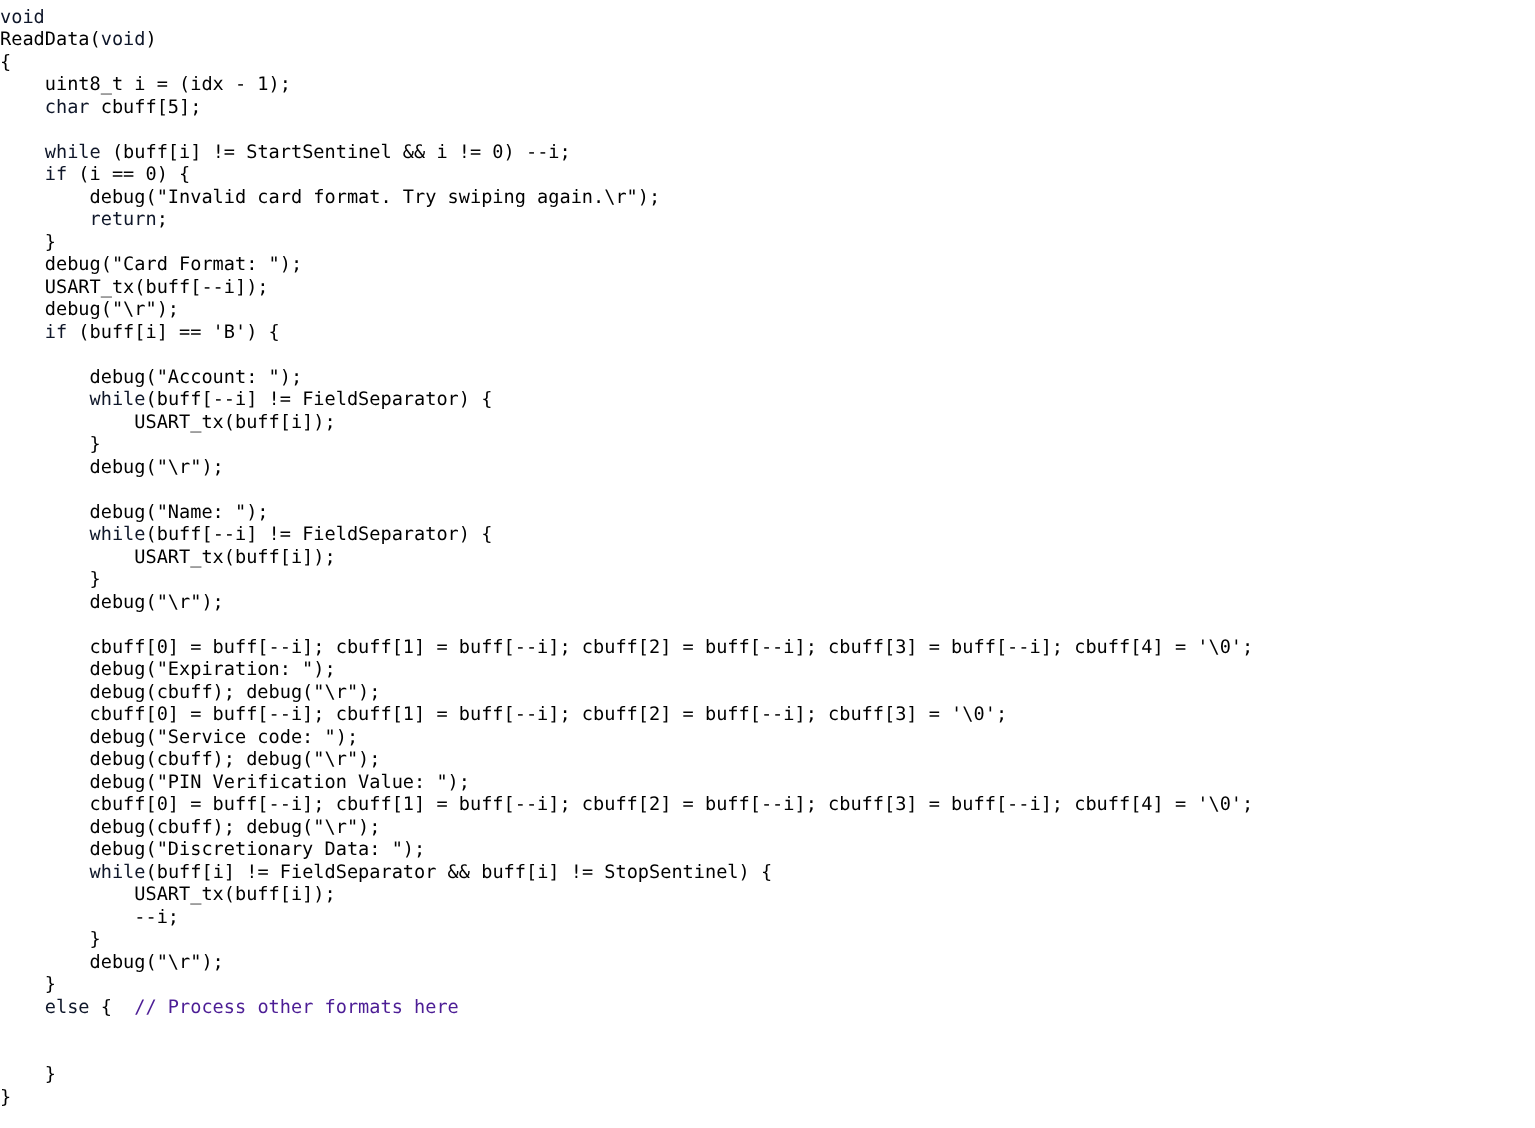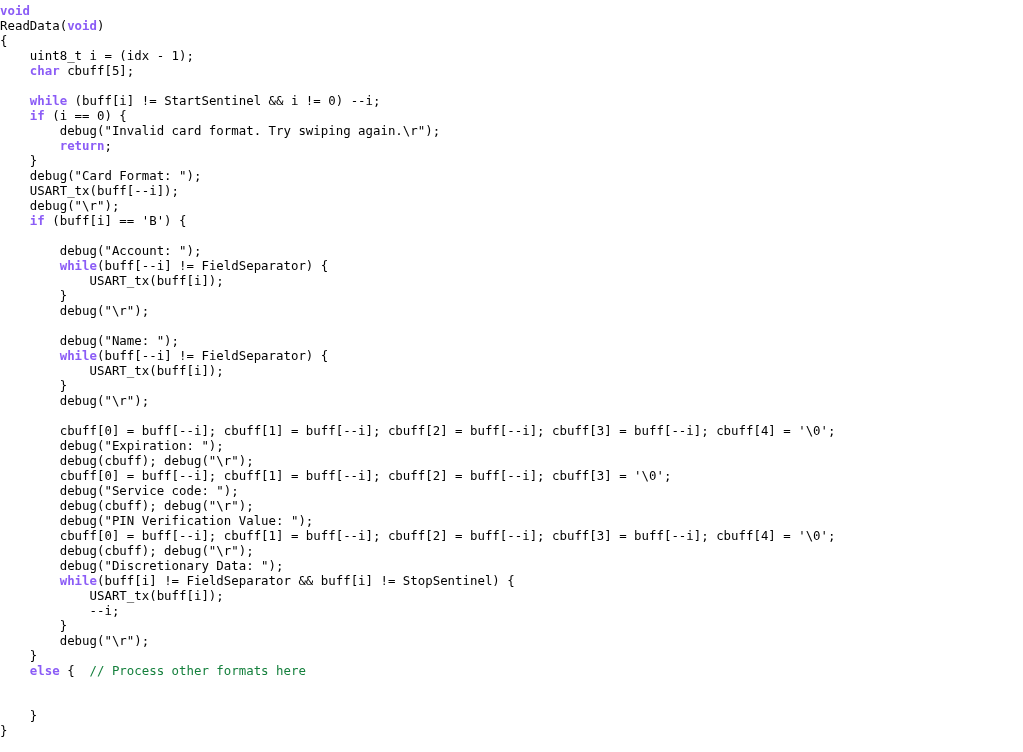--- a/index.html
+++ b/index.html
@@ -7,19 +7,19 @@
   .code {
     font-family: "DejaVu Sans Mono", monospace;
     font-size: 12.4px;
     line-height: 15px;
     color: #000000;
     padding-top: 3px;
     padding-left: 0px;
     white-space: pre;
   }
   .line { height: 15px; display: block; }
-  .kw { color: #8b5cf6; font-weight: bold; }
-  .cm { color: #15803d; }
+  .kw { color: #0f172a; }
+  .cm { color: #4c1d95; }
 </style>
 </head>
 <body>
 
 <div class="code" id="code"><span class="line"><span class="kw">void</span></span><span class="line"><span>ReadData(</span><span class="kw">void</span><span>)</span></span><span class="line"><span>{</span></span><span class="line"><span>    uint8_t i = (idx - 1);</span></span><span class="line"><span>    </span><span class="kw">char</span><span> cbuff[5];</span></span><span class="line"><span></span></span><span class="line"><span>    </span><span class="kw">while</span><span> (buff[i] != StartSentinel &amp;&amp; i != 0) --i;</span></span><span class="line"><span>    </span><span class="kw">if</span><span> (i == 0) {</span></span><span class="line"><span>        debug("Invalid card format. Try swiping again.\r");</span></span><span class="line"><span>        </span><span class="kw">return</span><span>;</span></span><span class="line"><span>    }</span></span><span class="line"><span>    debug("Card Format: ");</span></span><span class="line"><span>    USART_tx(buff[--i]);</span></span><span class="line"><span>    debug("\r");</span></span><span class="line"><span>    </span><span class="kw">if</span><span> (buff[i] == 'B') {</span></span><span class="line"><span></span></span><span class="line"><span>        debug("Account: ");</span></span><span class="line"><span>        </span><span class="kw">while</span><span>(buff[--i] != FieldSeparator) {</span></span><span class="line"><span>            USART_tx(buff[i]);</span></span><span class="line"><span>        }</span></span><span class="line"><span>        debug("\r");</span></span><span class="line"><span></span></span><span class="line"><span>        debug("Name: ");</span></span><span class="line"><span>        </span><span class="kw">while</span><span>(buff[--i] != FieldSeparator) {</span></span><span class="line"><span>            USART_tx(buff[i]);</span></span><span class="line"><span>        }</span></span><span class="line"><span>        debug("\r");</span></span><span class="line"><span></span></span><span class="line"><span>        cbuff[0] = buff[--i]; cbuff[1] = buff[--i]; cbuff[2] = buff[--i]; cbuff[3] = buff[--i]; cbuff[4] = '\0';</span></span><span class="line"><span>        debug("Expiration: ");</span></span><span class="line"><span>        debug(cbuff); debug("\r");</span></span><span class="line"><span>        cbuff[0] = buff[--i]; cbuff[1] = buff[--i]; cbuff[2] = buff[--i]; cbuff[3] = '\0';</span></span><span class="line"><span>        debug("Service code: ");</span></span><span class="line"><span>        debug(cbuff); debug("\r");</span></span><span class="line"><span>        debug("PIN Verification Value: ");</span></span><span class="line"><span>        cbuff[0] = buff[--i]; cbuff[1] = buff[--i]; cbuff[2] = buff[--i]; cbuff[3] = buff[--i]; cbuff[4] = '\0';</span></span><span class="line"><span>        debug(cbuff); debug("\r");</span></span><span class="line"><span>        debug("Discretionary Data: ");</span></span><span class="line"><span>        </span><span class="kw">while</span><span>(buff[i] != FieldSeparator &amp;&amp; buff[i] != StopSentinel) {</span></span><span class="line"><span>            USART_tx(buff[i]);</span></span><span class="line"><span>            --i;</span></span><span class="line"><span>        }</span></span><span class="line"><span>        debug("\r");</span></span><span class="line"><span>    }</span></span><span class="line"><span>    </span><span class="kw">else</span><span> {  </span><span class="cm">// Process other formats here</span></span><span class="line"><span></span></span><span class="line"><span></span></span><span class="line"><span>    }</span></span><span class="line"><span>}</span></span></div>
 
 </body></html>

